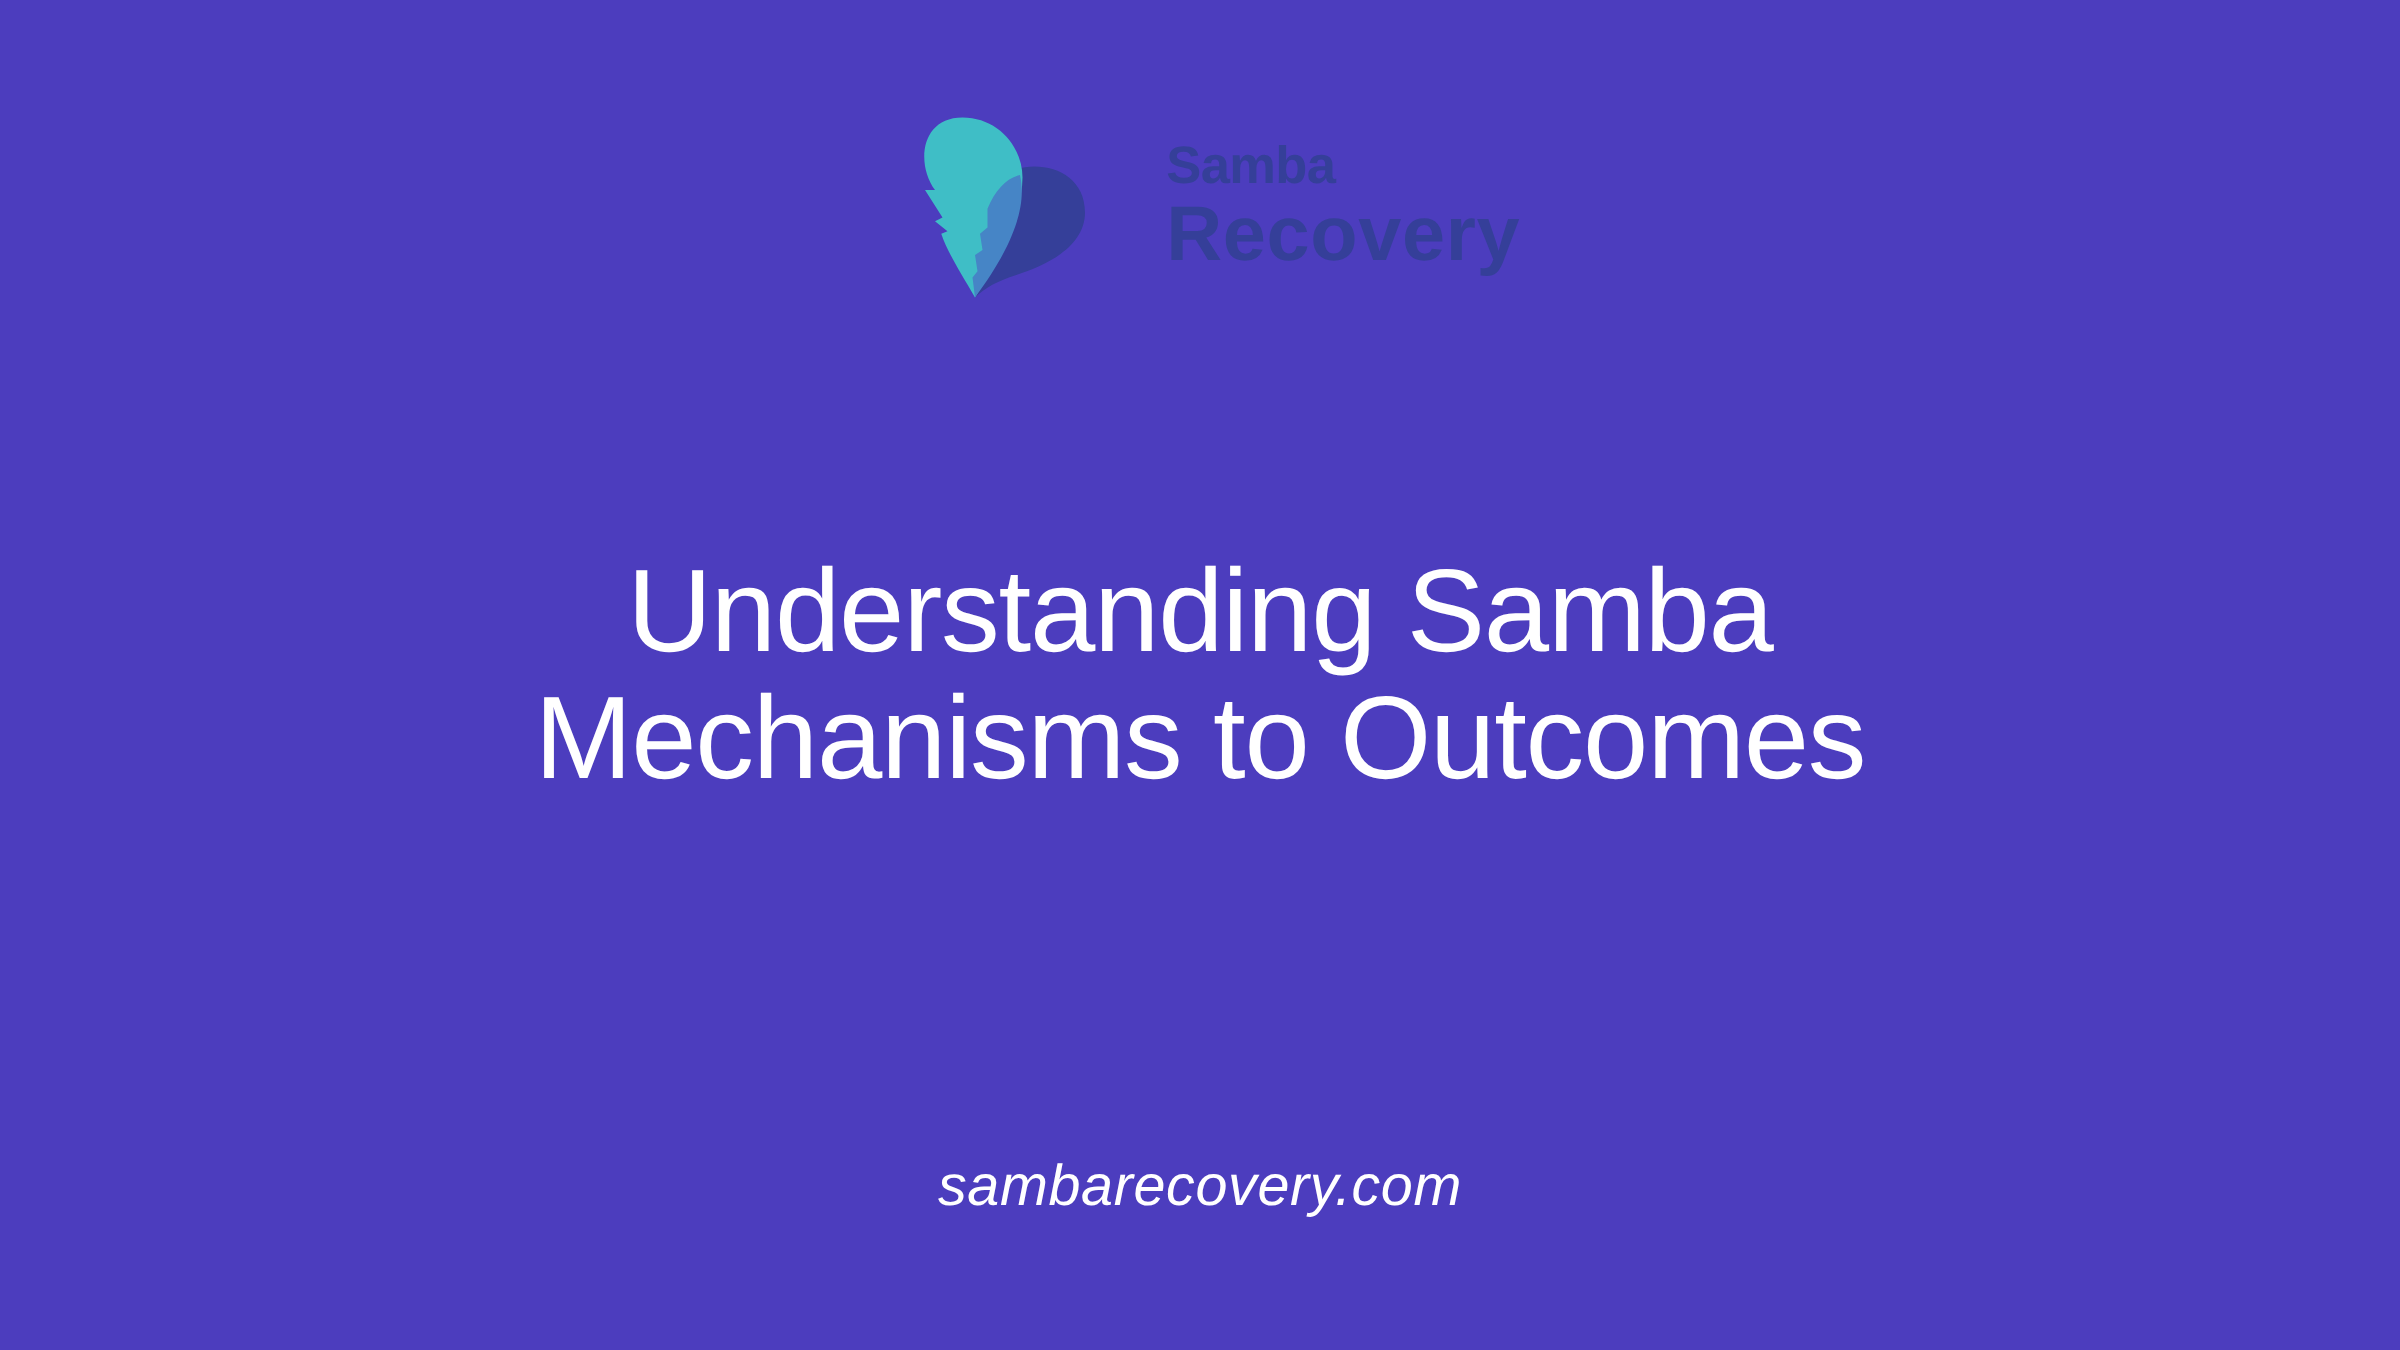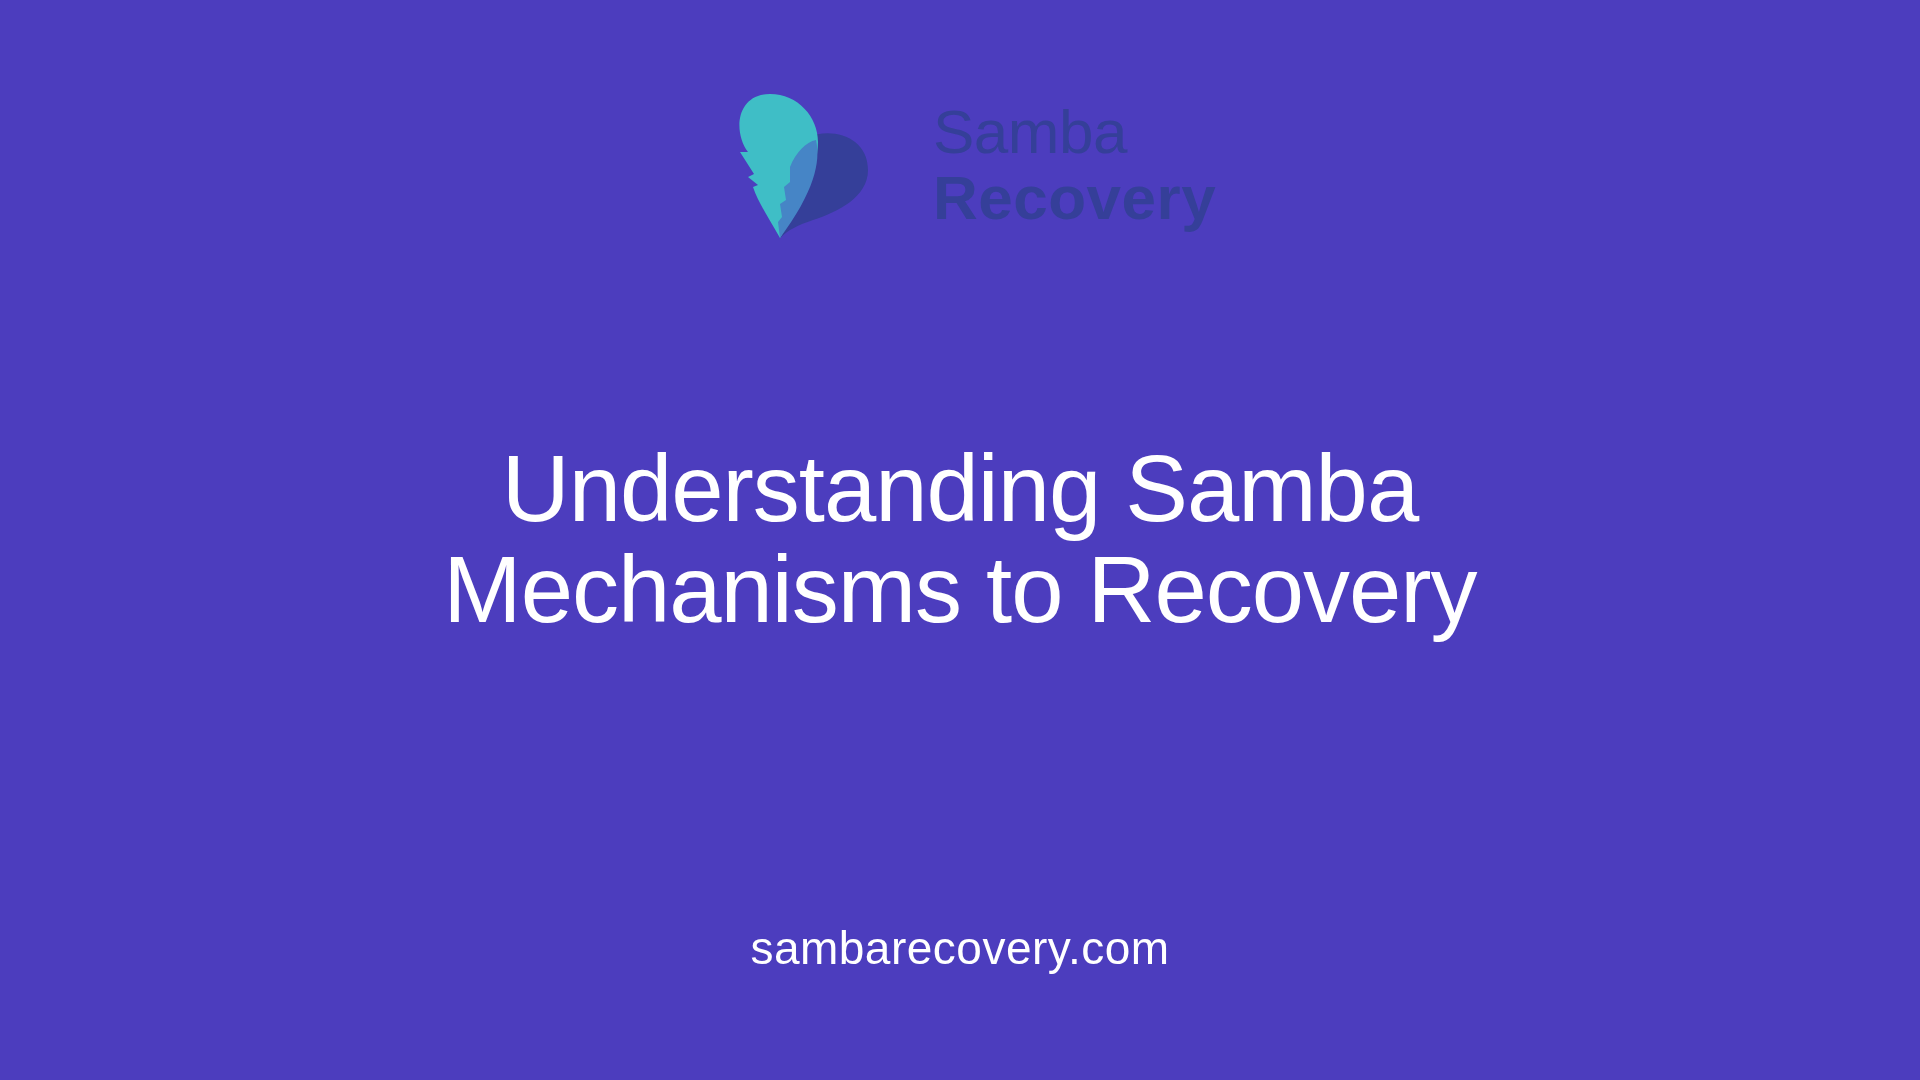--- a/index.html
+++ b/index.html
@@ -30,22 +30,22 @@
       display: block;
     }
     .logo-text {
       margin-left: 60px;
       display: flex;
       flex-direction: column;
       line-height: 1;
       color: #353f99;
     }
     .logo-text .brand-line1 {
-      font-size: 62px;
-      font-weight: 400;
+      font-size: 42px;
+      font-weight: 700;
       letter-spacing: -0.5px;
       margin-top: -2px;
     }
     .logo-text .brand-line2 {
       font-size: 62px;
       font-weight: 700;
       margin-top: 4px;
       letter-spacing: 0.5px;
     }
     .headline {
@@ -66,20 +66,21 @@
     .footer-url {
       position: absolute;
       left: 0;
       top: 922px;
       width: 1920px;
       text-align: center;
       color: #ffffff;
       font-size: 46px;
       line-height: 52px;
       letter-spacing: 0.5px;
+      font-style: italic;
     }
   </style>
 </head>
 <body>
 
 <div class="canvas">
 
   <div class="logo">
     <svg class="logo-mark" viewBox="0 0 155 148" xmlns="http://www.w3.org/2000/svg">
 
@@ -90,18 +91,18 @@
       <path d="M98 48 C103 70 96 100 62 146 L60 130 L64 125 L62 112 L68 108 L66 95 L72 90 L72 75 C78 60 88 50 98 48 Z" fill="#4685c6"></path>
     </svg>
     <div class="logo-text">
       <span class="brand-line1">Samba</span>
       <span class="brand-line2">Recovery</span>
     </div>
   </div>
 
   <h1 class="headline" style="margin:0;">
     <span>Understanding Samba</span>
-    <span>Mechanisms to Recovery</span>
+    <span>Mechanisms to Outcomes</span>
   </h1>
 
   <div class="footer-url">sambarecovery.com</div>
 
 </div>
 
 </body></html>

